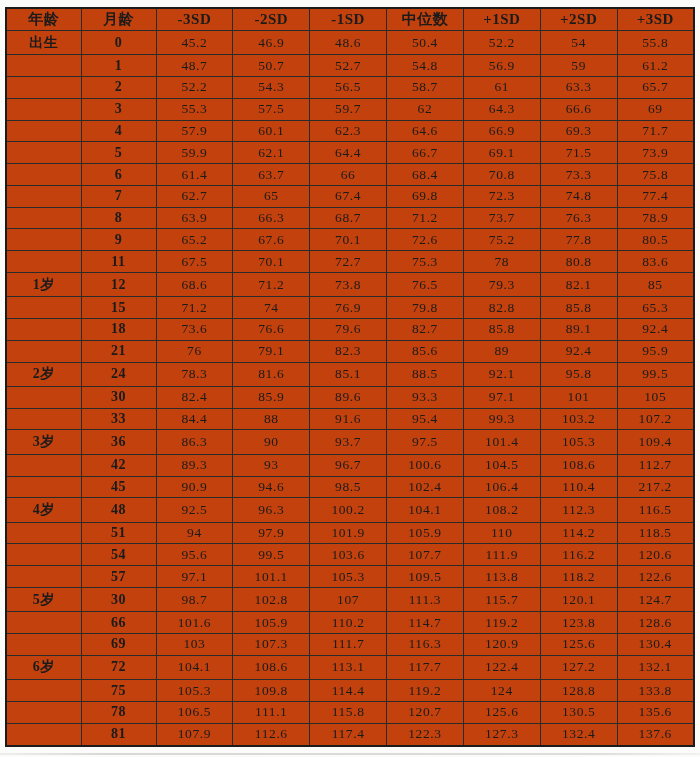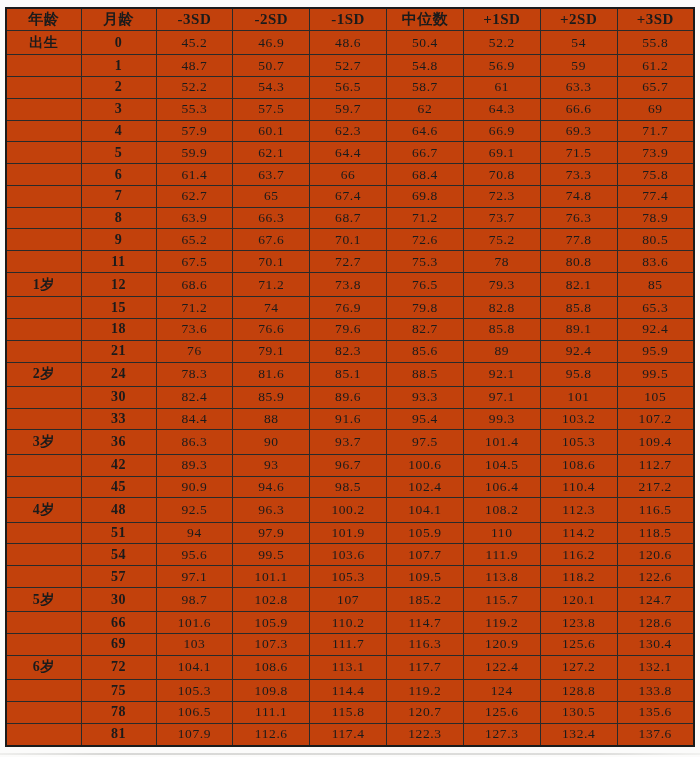--- a/index.html
+++ b/index.html
@@ -367,21 +367,21 @@
           <td class="val">113.8</td>
           <td class="val">118.2</td>
           <td class="val">122.6</td>
         </tr>
         <tr>
           <td class="age">5岁</td>
           <td class="month">30</td>
           <td class="val">98.7</td>
           <td class="val">102.8</td>
           <td class="val">107</td>
-          <td class="val">185.2</td>
+          <td class="val">111.3</td>
           <td class="val">115.7</td>
           <td class="val">120.1</td>
           <td class="val">124.7</td>
         </tr>
         <tr>
           <td class="age"></td>
           <td class="month">66</td>
           <td class="val">101.6</td>
           <td class="val">105.9</td>
           <td class="val">110.2</td>

